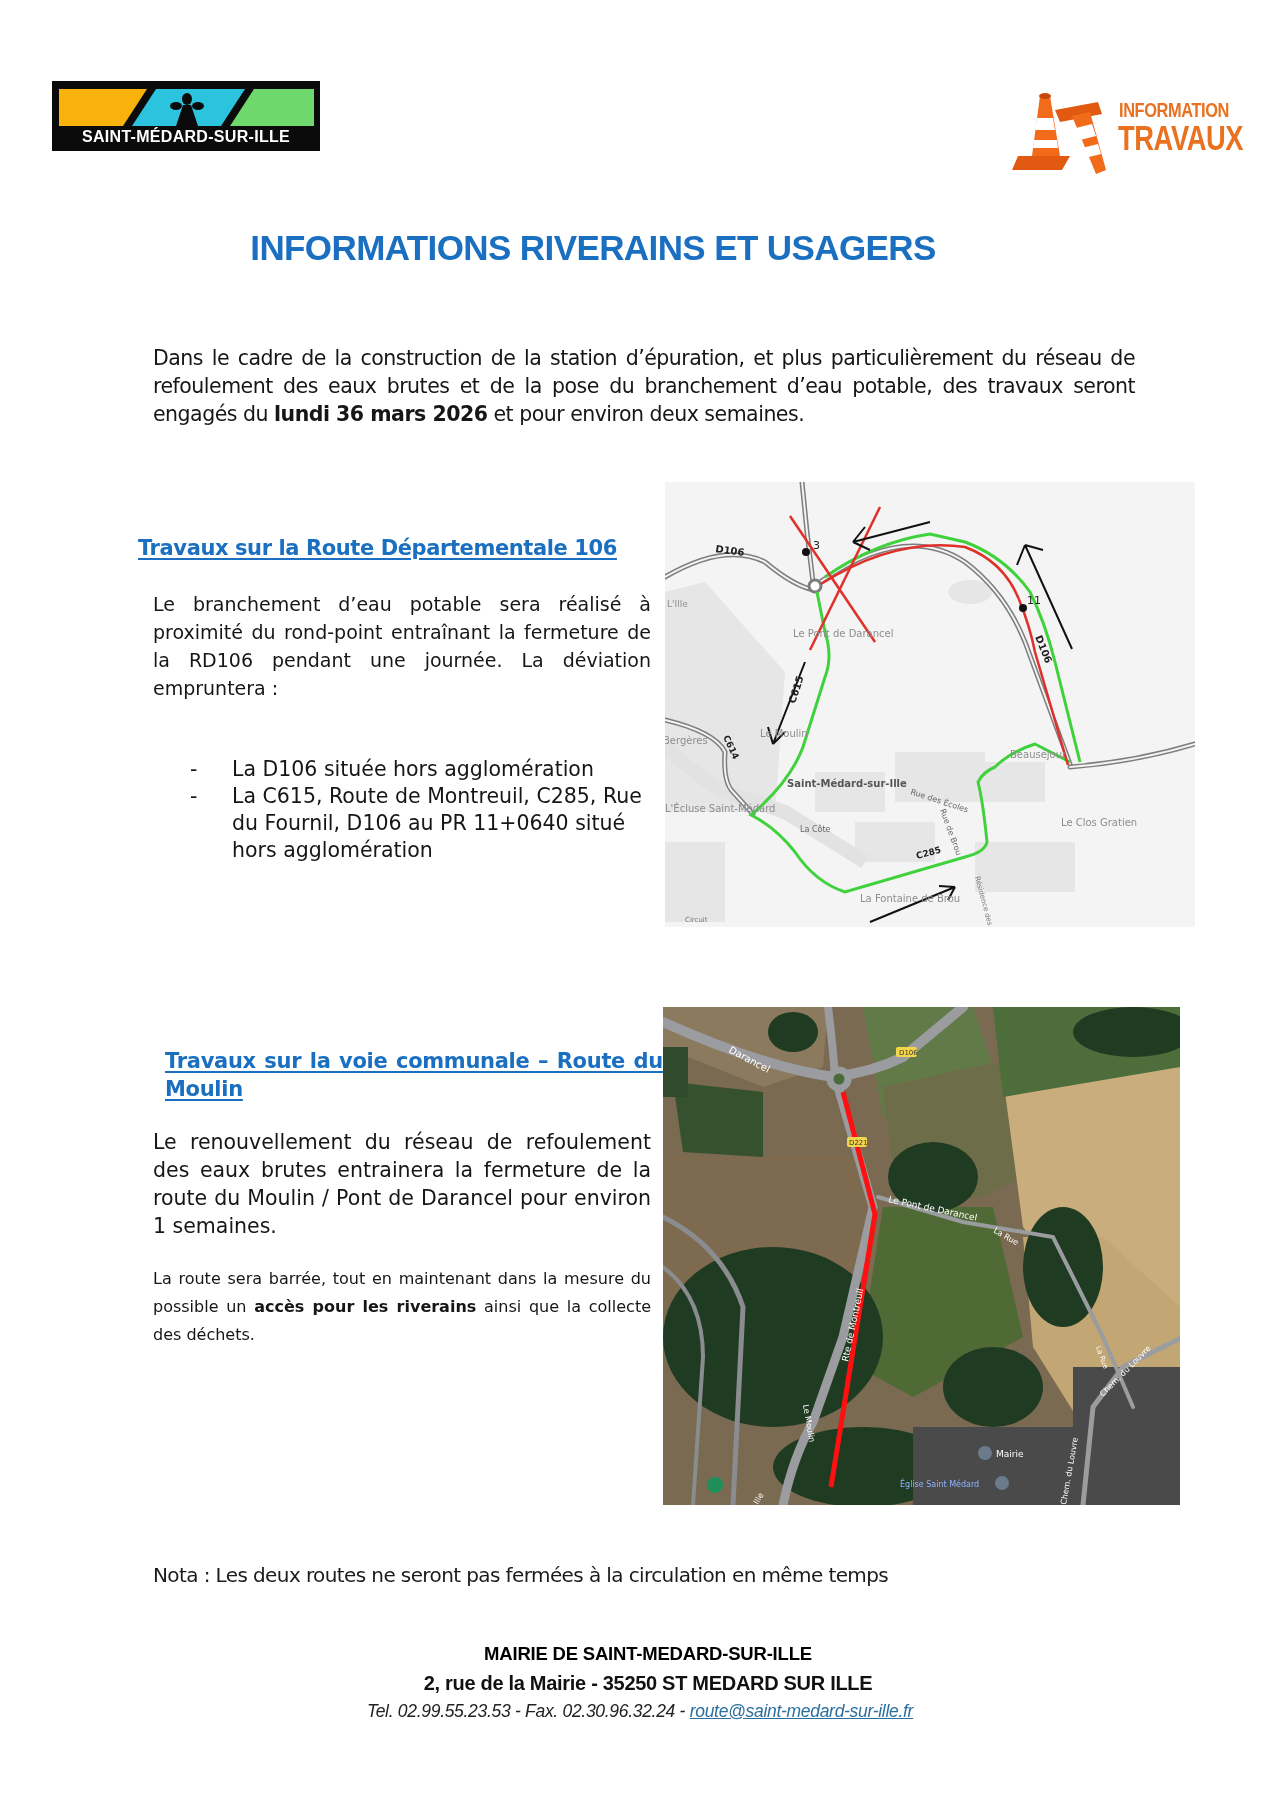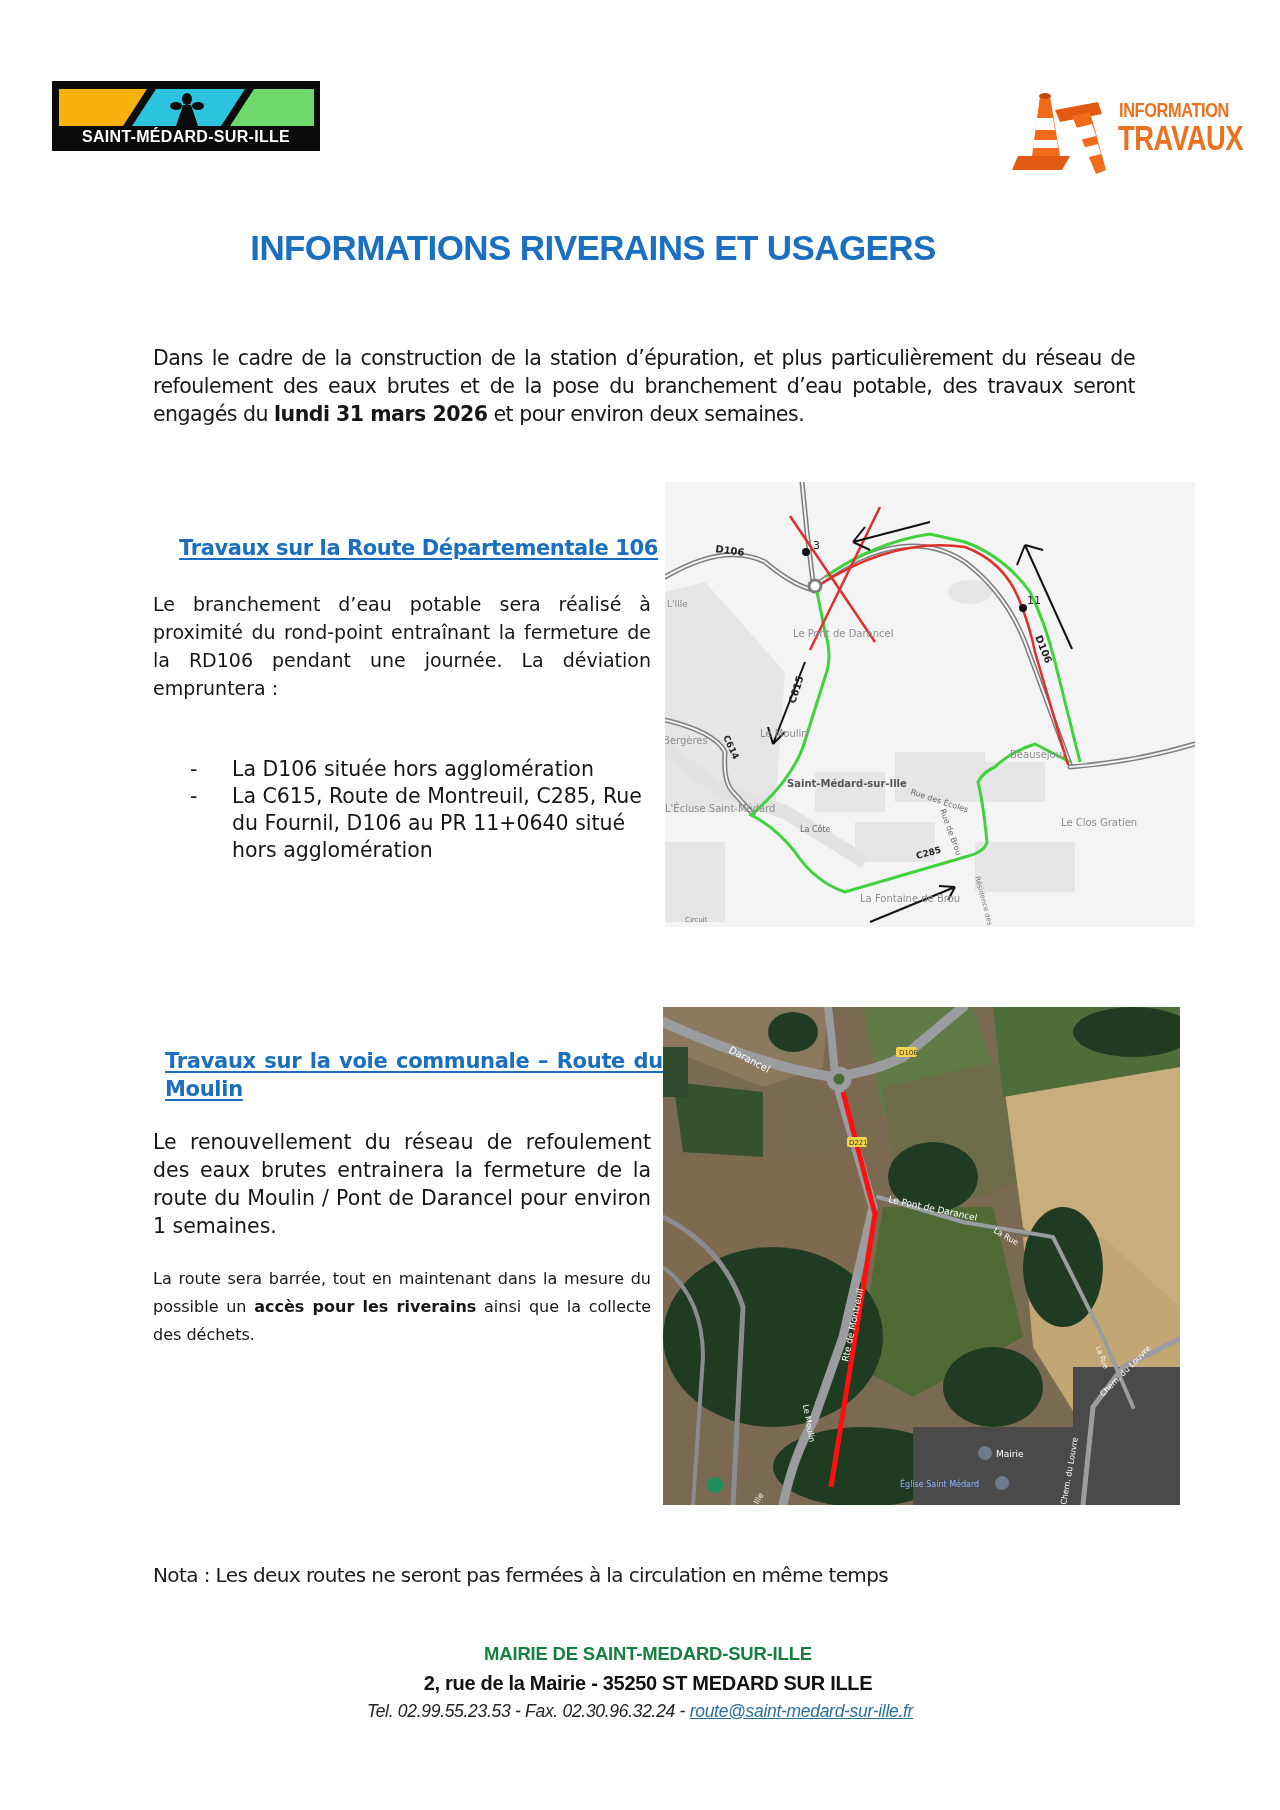--- a/index.html
+++ b/index.html
@@ -21,40 +21,40 @@
   #logo-right .logo-text-1 { left: 109px; top: 20px; font-size: 21px; }
   #logo-right .logo-text-2 { left: 108px; top: 40px; font-size: 35px; }
 
   #page-title { left: 0; width: 1186px; top: 228px; text-align: center; color: #1a6fc1;
     font-family: "Liberation Sans", sans-serif; font-weight: bold; font-size: 35px; letter-spacing: -0.6px; }
 
   .para { font-family: "DejaVu Sans", sans-serif; color: #161616; }
   #intro { left: 153px; top: 344px; width: 982px; font-size: 20.5px; line-height: 28px; text-align: justify; letter-spacing: -0.5px; }
   #intro b { font-weight: bold; }
 
-  .section-title { color: #1a6fc1; font-family: "DejaVu Sans", sans-serif; font-weight: bold; text-decoration: underline; text-underline-offset: 3px; text-align: right; }
+  .section-title { color: #1a6fc1; font-family: "DejaVu Sans", sans-serif; font-weight: bold; text-decoration: underline; text-underline-offset: 3px; }
   #sec1-title { left: 138px; top: 536px; width: 520px; font-size: 21px; letter-spacing: -0.4px; white-space: nowrap; }
   #sec1-body { left: 153px; top: 590px; width: 498px; font-size: 19px; line-height: 28px; text-align: justify; text-align-last: left; }
   #sec1-list { left: 190px; top: 756px; width: 480px; font-size: 20.5px; line-height: 27px; list-style: none; }
   #sec1-list li { position: relative; padding-left: 42px; }
   #sec1-list li .dash { position: absolute; left: 0; top: 0; }
 
   #sec2-title { left: 165px; top: 1047px; width: 498px; font-size: 21px; line-height: 28px; letter-spacing: -0.3px; text-align: justify; text-align-last: left; }
   #sec2-body1 { left: 153px; top: 1128px; width: 498px; font-size: 20.5px; line-height: 28px; text-align: justify; text-align-last: left; }
   #sec2-body2 { left: 153px; top: 1265px; width: 498px; font-size: 16px; line-height: 28px; text-align: justify; text-align-last: left; }
   #sec2-body2 b { font-weight: bold; }
 
   #map-detour { left: 665px; top: 482px; width: 530px; height: 445px; background: #f4f4f4; overflow: hidden; }
   #map-aerial { left: 663px; top: 1007px; width: 517px; height: 498px; background: #5d5a3f; overflow: hidden; }
   .map-label { font-family: "DejaVu Sans", sans-serif; }
 
   #nota { left: 153px; top: 1563px; width: 990px; font-size: 20px; letter-spacing: -0.6px; color: #1b1b1b; }
 
   #footer { left: 0; width: 1280px; top: 1643px; text-align: center; font-family: "Liberation Sans", sans-serif; }
-  #footer .f1 { color: #15803d; font-weight: bold; font-size: 18.5px; letter-spacing: -0.2px; margin-left: 16px; }
+  #footer .f1 { color: #000000; font-weight: bold; font-size: 18.5px; letter-spacing: -0.2px; margin-left: 16px; }
   #footer .f2 { color: #111; font-size: 20px; margin-top: 7px; letter-spacing: -0.3px; margin-left: 16px; }
   #footer .f2 .bold { font-weight: bold; }
   #footer .f3 { color: #222; font-style: italic; font-size: 17.5px; margin-top: 6px; letter-spacing: -0.3px; }
   #footer .f3 a { color: #2b6f9e; text-decoration: underline; }
 </style>
 </head>
 <body>
 
 <div id="logo-left" class="abs">
   <svg width="268" height="70" viewBox="0 0 268 70">
@@ -82,21 +82,21 @@
     <polygon points="62,38 80,34 96,92 86,96" fill="#f26b1a"></polygon>
     <polygon points="66,50 82,46 86,58 70,62" fill="#ffffff"></polygon>
     <polygon points="72,70 88,66 91,76 75,80" fill="#ffffff"></polygon>
   </svg>
   <div class="logo-text-1">INFORMATION</div>
   <div class="logo-text-2">TRAVAUX</div>
 </div>
 
 <h1 id="page-title" class="abs">INFORMATIONS RIVERAINS ET USAGERS</h1>
 
-<p id="intro" class="abs para"><span>Dans le cadre de la construction de la station d’épuration, et plus particulièrement du réseau de refoulement des eaux brutes et de la pose du branchement d’eau potable, des travaux seront engagés du </span><b>lundi 31 mars 2026</b><span> et pour environ deux semaines.</span></p>
+<p id="intro" class="abs para"><span>Dans le cadre de la construction de la station d’épuration, et plus particulièrement du réseau de refoulement des eaux brutes et de la pose du branchement d’eau potable, des travaux seront engagés du </span><b>lundi 36 mars 2026</b><span> et pour environ deux semaines.</span></p>
 
 <h2 id="sec1-title" class="abs section-title">Travaux sur la Route Départementale 106</h2>
 <p id="sec1-body" class="abs para">Le branchement d’eau potable sera réalisé à proximité du rond-point entraînant la fermeture de la RD106 pendant une journée. La déviation empruntera :</p>
 <ul id="sec1-list" class="abs para">
   <li><span class="dash">-</span><span>La D106 située hors agglomération</span></li>
   <li><span class="dash">-</span><span>La C615, Route de Montreuil, C285, Rue du Fournil, D106 au PR 11+0640 situé hors agglomération</span></li>
 </ul>
 
 <div id="map-detour" class="abs">
   <svg width="530" height="445" viewBox="0 0 530 445">

